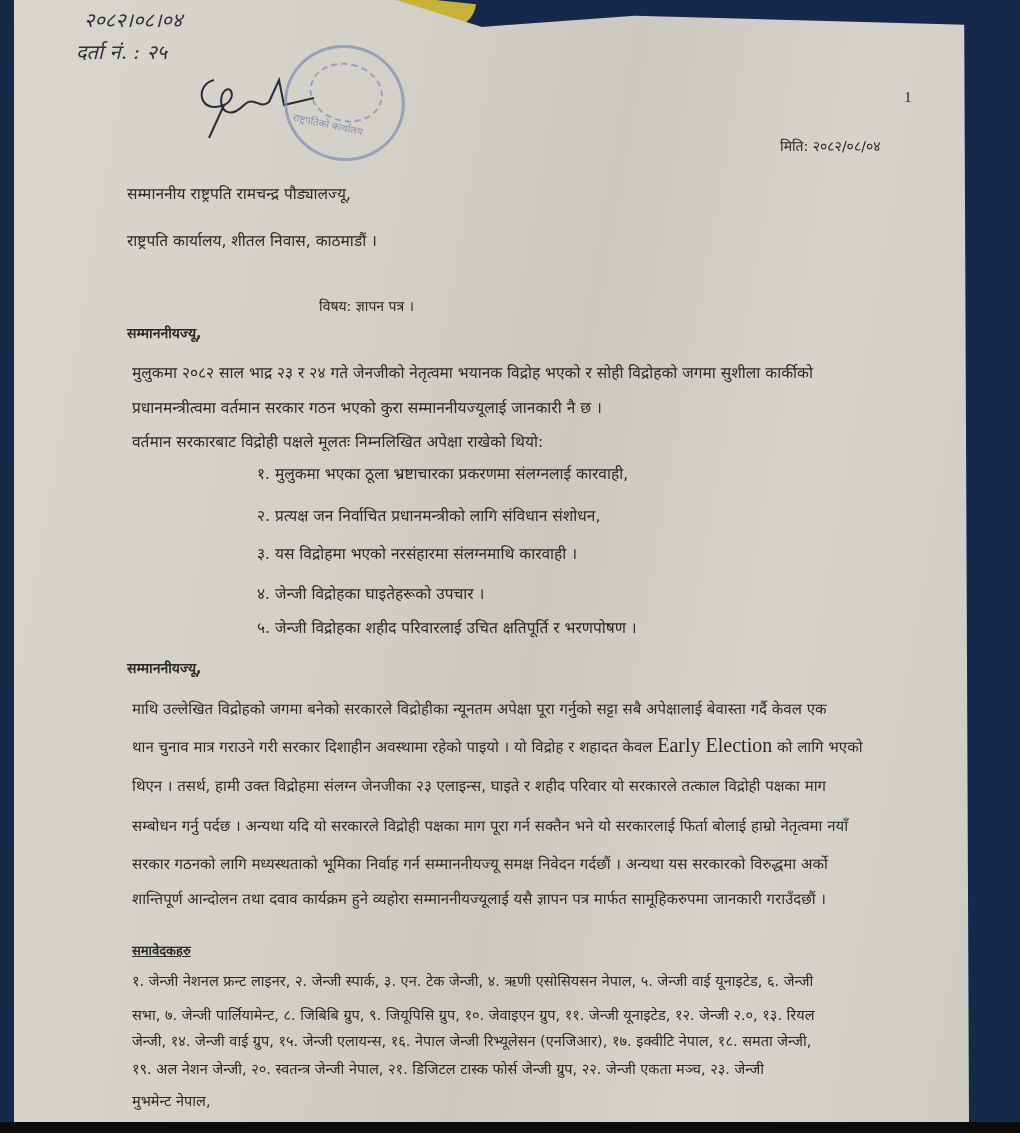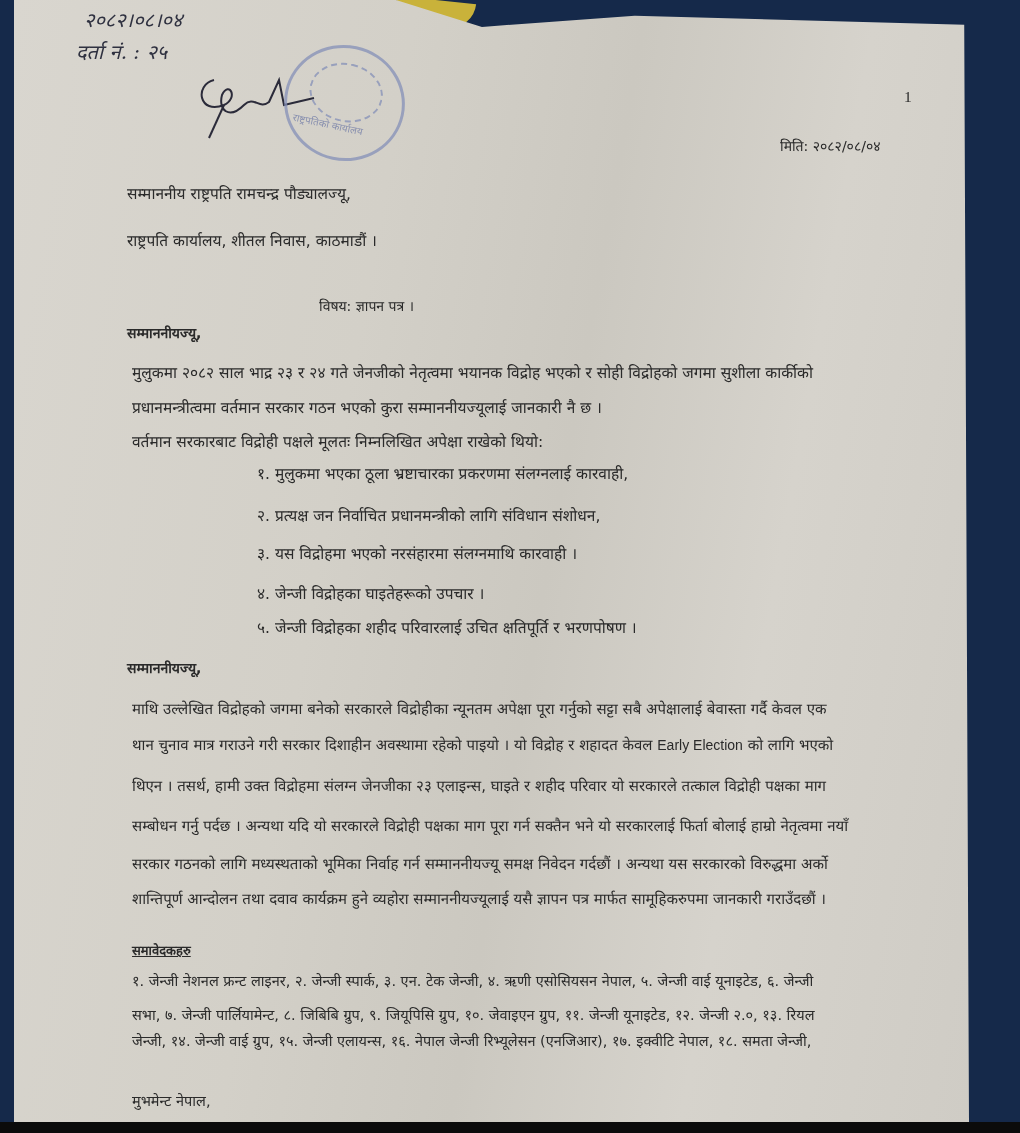--- a/index.html
+++ b/index.html
@@ -37,21 +37,21 @@
     .stamp-text {
       position: absolute; left: 10px; top: 72px; font-size: 10px; color: #6e79a6;
       white-space: nowrap;
     }
     .abs { position: absolute; }
     .t { font-size: 15.5px; line-height: 1.2; white-space: nowrap; }
     .bold { font-weight: bold; }
     .para-line { position: absolute; left: 118px; font-size: 15.5px; white-space: nowrap; }
     .list-item { position: absolute; left: 243px; font-size: 15.5px; white-space: nowrap; }
     .underline { text-decoration: underline; }
-    .eng { font-family: Liberation Sans, sans-serif; font-size: 14px; }
+    .eng { font-family: Liberation Serif, serif; font-size: 20px; }
   </style>
 </head>
 <body>
 
 <div class="bg-yellow"></div>
 
 <div class="paper">
 
   <div class="hand" style="left:70px; top:6px;">२०८२।०८।०४</div>
   <div class="hand" style="left:62px; top:38px;">दर्ता नं. : २५</div>
@@ -93,16 +93,17 @@
   <div class="para-line" style="top:775px; font-size:15px;">थिएन । तसर्थ, हामी उक्त विद्रोहमा संलग्न जेनजीका २३ एलाइन्स, घाइते र शहीद परिवार यो सरकारले तत्काल विद्रोही पक्षका माग</div>
   <div class="para-line" style="top:853px; font-size:15px;">सरकार गठनको लागि मध्यस्थताको भूमिका निर्वाह गर्न सम्माननीयज्यू समक्ष निवेदन गर्दछौं । अन्यथा यस सरकारको विरुद्धमा अर्को</div>
   <div class="para-line" style="top:815px; font-size:15px;">सम्बोधन गर्नु पर्दछ । अन्यथा यदि यो सरकारले विद्रोही पक्षका माग पूरा गर्न सक्तैन भने यो सरकारलाई फिर्ता बोलाई हाम्रो नेतृत्वमा नयाँ</div>
   <div class="para-line" style="top:888px; font-size:15px;">शान्तिपूर्ण आन्दोलन तथा दवाव कार्यक्रम हुने व्यहोरा सम्माननीयज्यूलाई यसै ज्ञापन पत्र मार्फत सामूहिकरुपमा जानकारी गराउँदछौं ।</div>
 
   <div class="abs t bold underline" style="left:118px; top:943px; font-size:13px;">समावेदकहरु</div>
 
   <div class="para-line" style="top:970px; font-size:14.5px;">१. जेन्जी नेशनल फ्रन्ट लाइनर, २. जेन्जी स्पार्क, ३. एन. टेक जेन्जी, ४. ऋणी एसोसियसन नेपाल, ५. जेन्जी वाई यूनाइटेड, ६. जेन्जी</div>
   <div class="para-line" style="top:1004px; font-size:14.5px;">सभा, ७. जेन्जी पार्लियामेन्ट, ८. जिबिबि ग्रुप, ९. जियूपिसि ग्रुप, १०. जेवाइएन ग्रुप, ११. जेन्जी यूनाइटेड, १२. जेन्जी २.०, १३. रियल</div>
   <div class="para-line" style="top:1030px; font-size:14.5px;">जेन्जी, १४. जेन्जी वाई ग्रुप, १५. जेन्जी एलायन्स, १६. नेपाल जेन्जी रिभ्यूलेसन (एनजिआर), १७. इक्वीटि नेपाल, १८. समता जेन्जी,</div>
+  <div class="para-line" style="top:1058px; font-size:14.5px;">१९. अल नेशन जेन्जी, २०. स्वतन्त्र जेन्जी नेपाल, २१. डिजिटल टास्क फोर्स जेन्जी ग्रुप, २२. जेन्जी एकता मञ्च, २३. जेन्जी</div>
   <div class="para-line" style="top:1090px; font-size:14.5px;">मुभमेन्ट नेपाल,</div>
 </div>
 
 <div class="bottom-bar"></div>
 
 </body></html>

